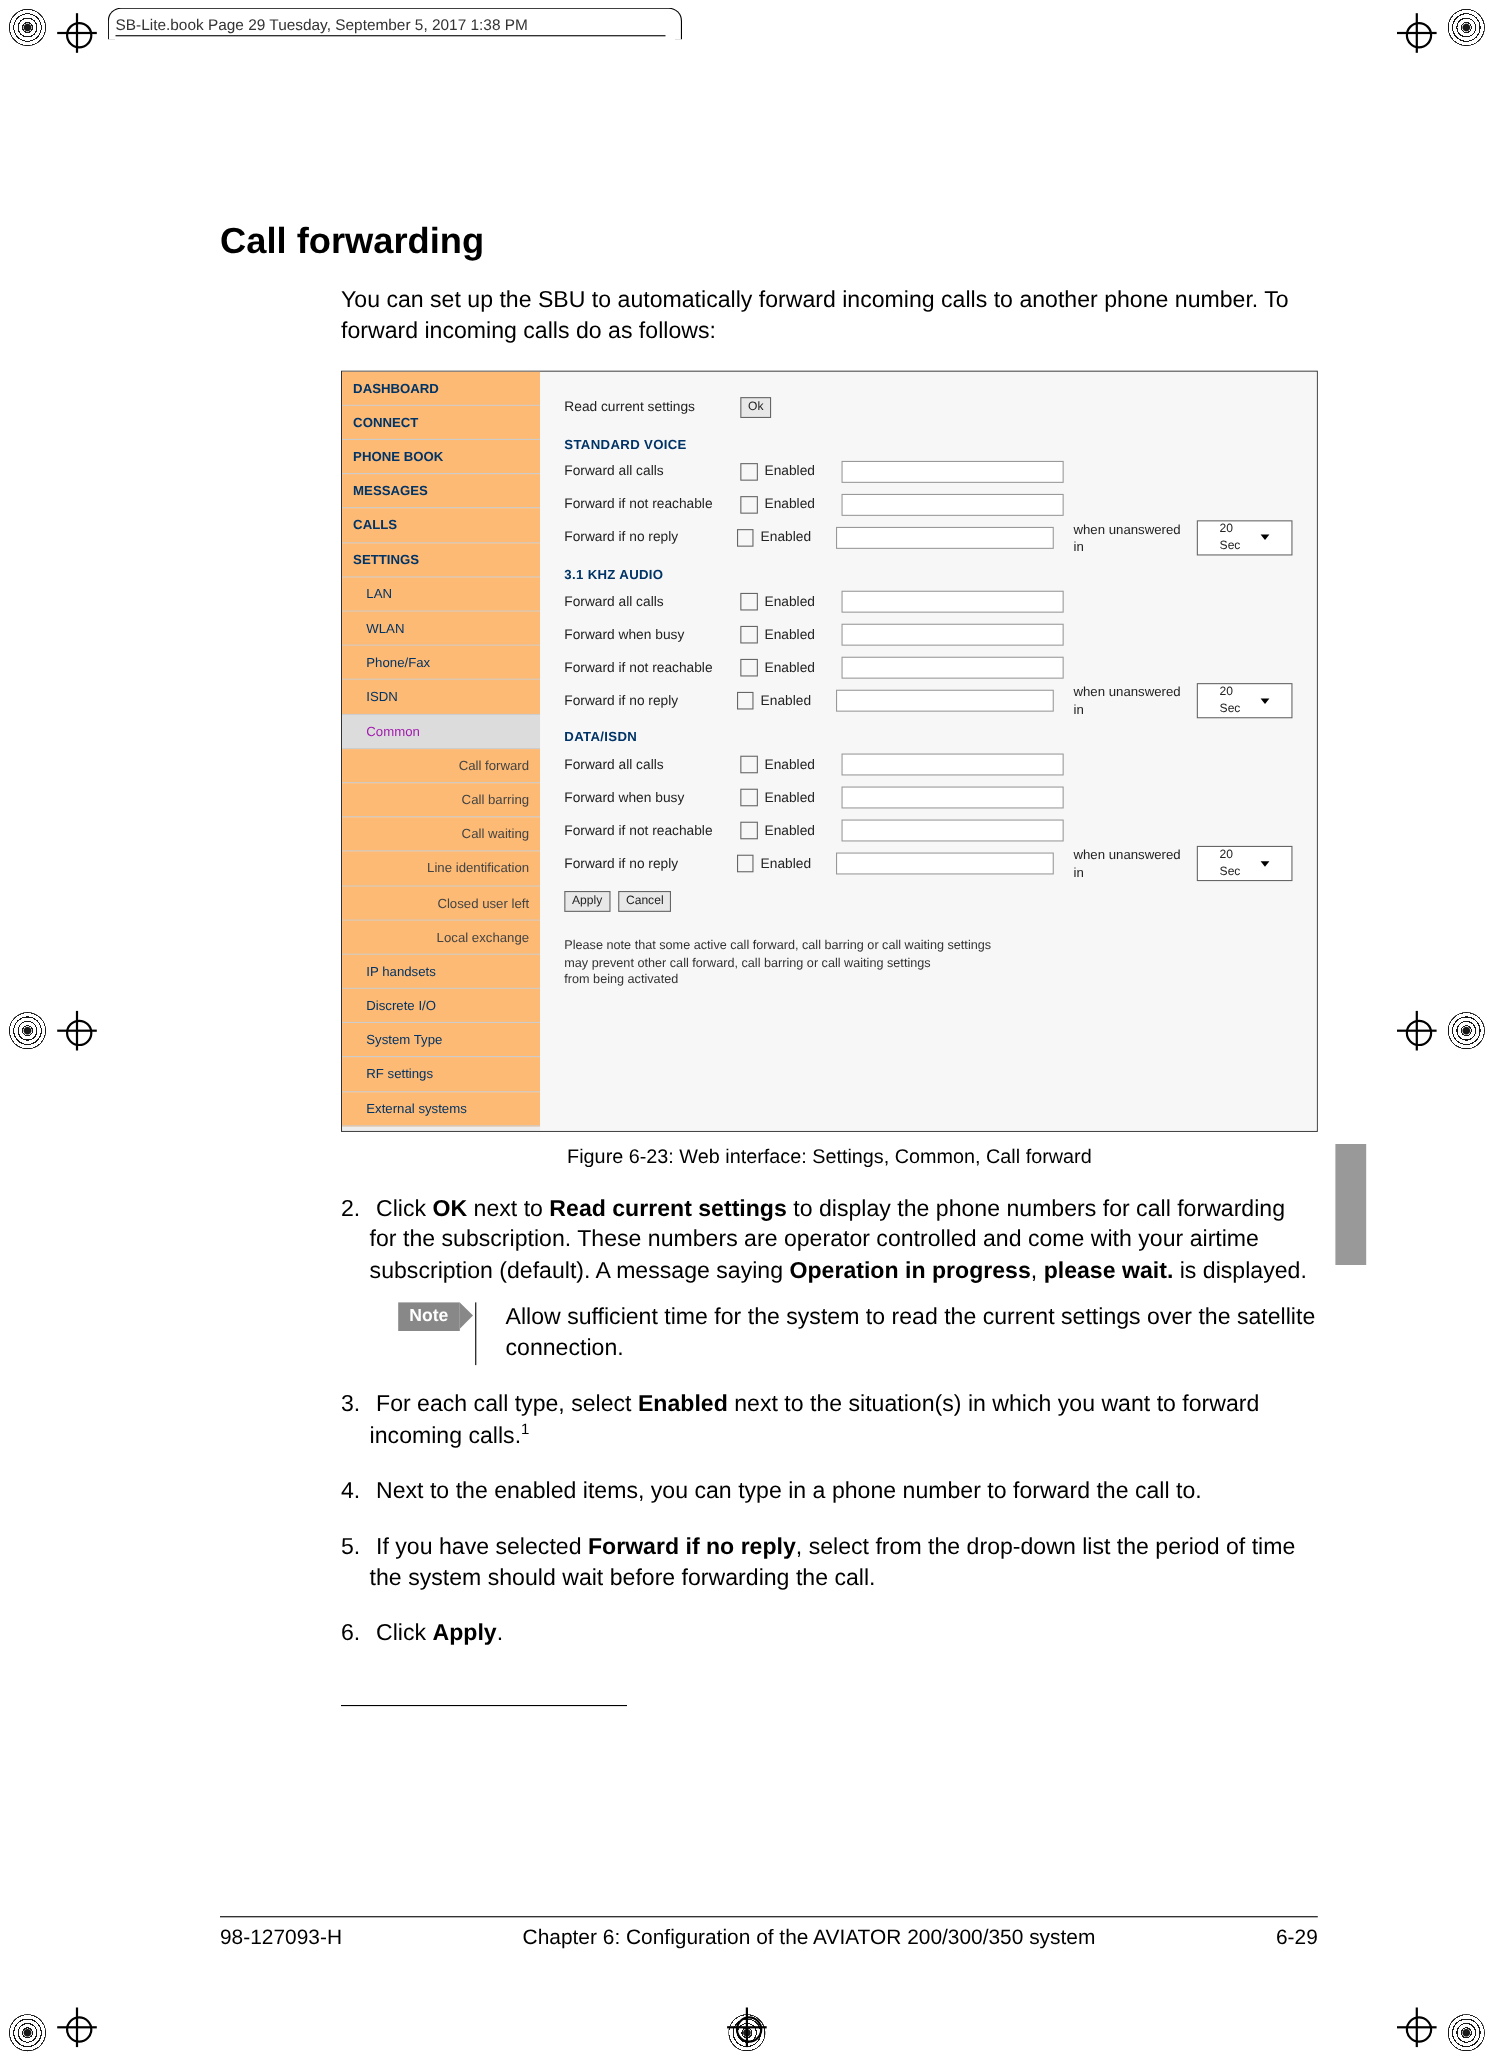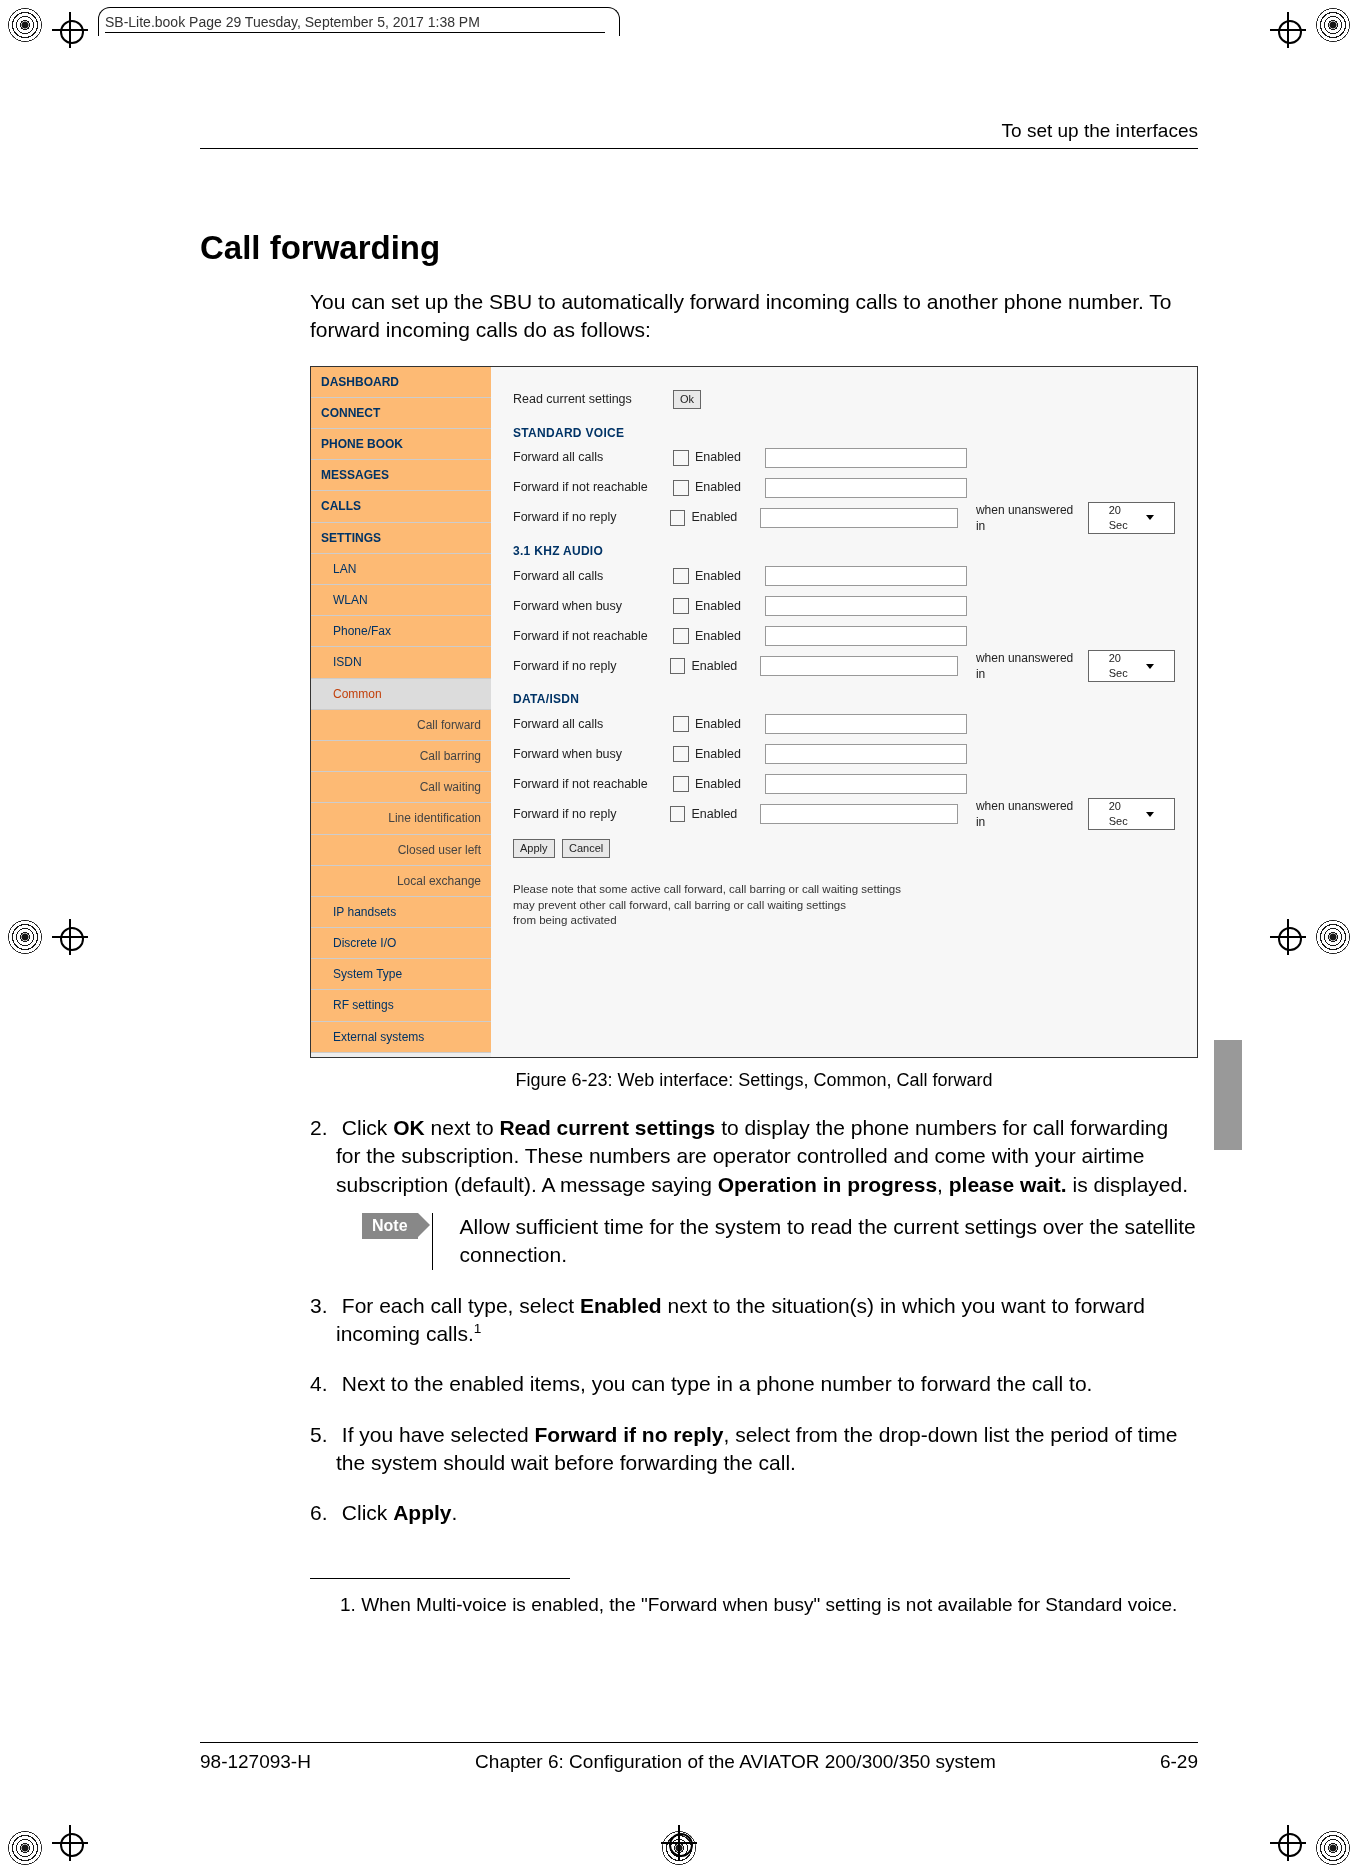--- a/index.html
+++ b/index.html
@@ -202,21 +202,21 @@
     color: #003366;
   }
   .ss-nav .item.sub2 {
     padding-left: 36px;
     font-weight: normal;
     color: #444;
     text-align: right;
   }
   .ss-nav .item.active {
     background: #dcdcdc;
-    color: #c2410c;
+    color: #a21caf;
   }
   .ss-main {
     flex: 1;
     background: #f7f7f7;
     padding: 18px 22px 10px 22px;
     position: relative;
   }
   .ss-row {
     display: flex;
     align-items: center;
@@ -319,21 +319,20 @@
     </div>
   <div class="cross mb2">
       <span class="ring"></span>
     </div>
 
   <div class="framemaker-bar-border"></div>
   <div class="framemaker-bar">SB-Lite.book  Page 29  Tuesday, September 5, 2017  1:38 PM</div>
 
   <div class="content">
 
-    <div class="running-head">To set up the interfaces</div>
 
     <h2 class="section-title">Call forwarding</h2>
 
     <div class="body-indent">
 
       <p>You can set up the SBU to automatically forward incoming calls to another phone number. To forward incoming calls do as follows:</p>
 
 
       <div class="screenshot">
         <div class="ss-nav" id="ss-nav">
@@ -487,24 +486,20 @@
       </div>
 
       <div class="ol-step">
         <span class="num">6.</span>
         <span>
           <span>Click </span><b>Apply</b><span>.</span>
         </span>
       </div>
 
       <hr class="footnote-rule">
-      <div class="footnote">
-        <span>1.</span>
-        <span>When Multi-voice is enabled, the "Forward when busy" setting is not available for Standard voice.</span>
-      </div>
 
     </div>
 
     <div class="side-tab"></div>
 
     <div class="footer">
       <span>98-127093-H</span>
       <span>Chapter 6:  Configuration of the AVIATOR 200/300/350 system</span>
       <span>6-29</span>
     </div>

